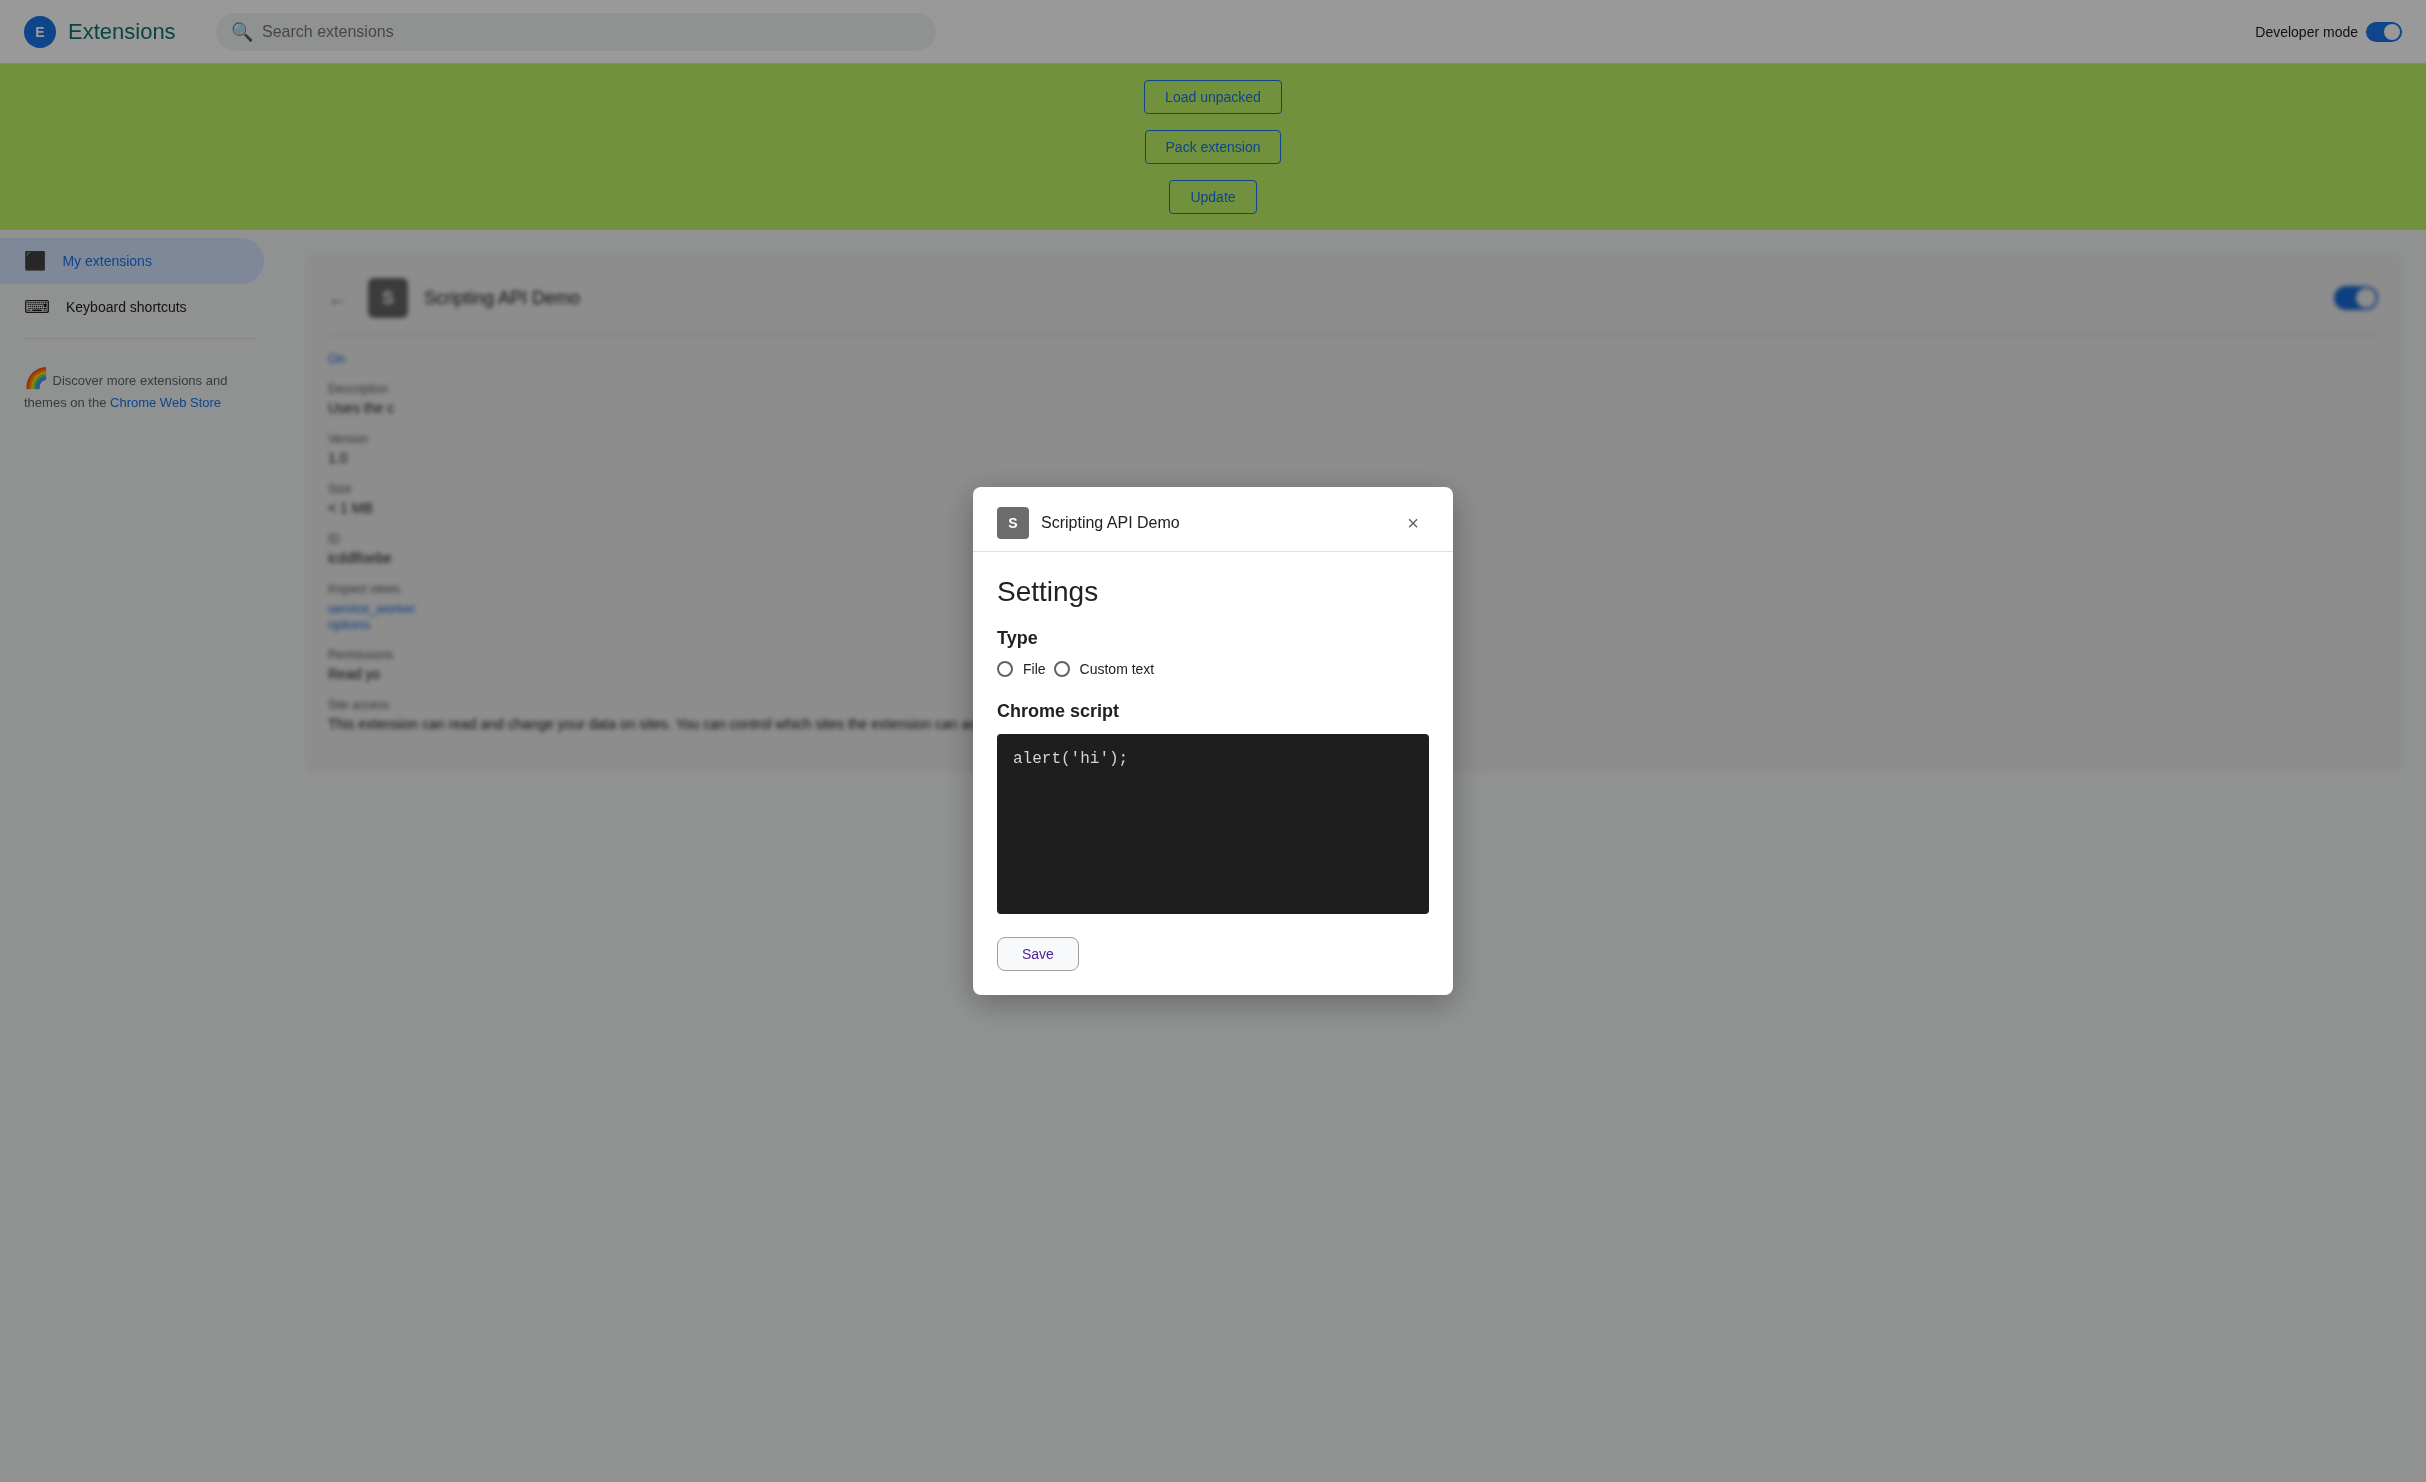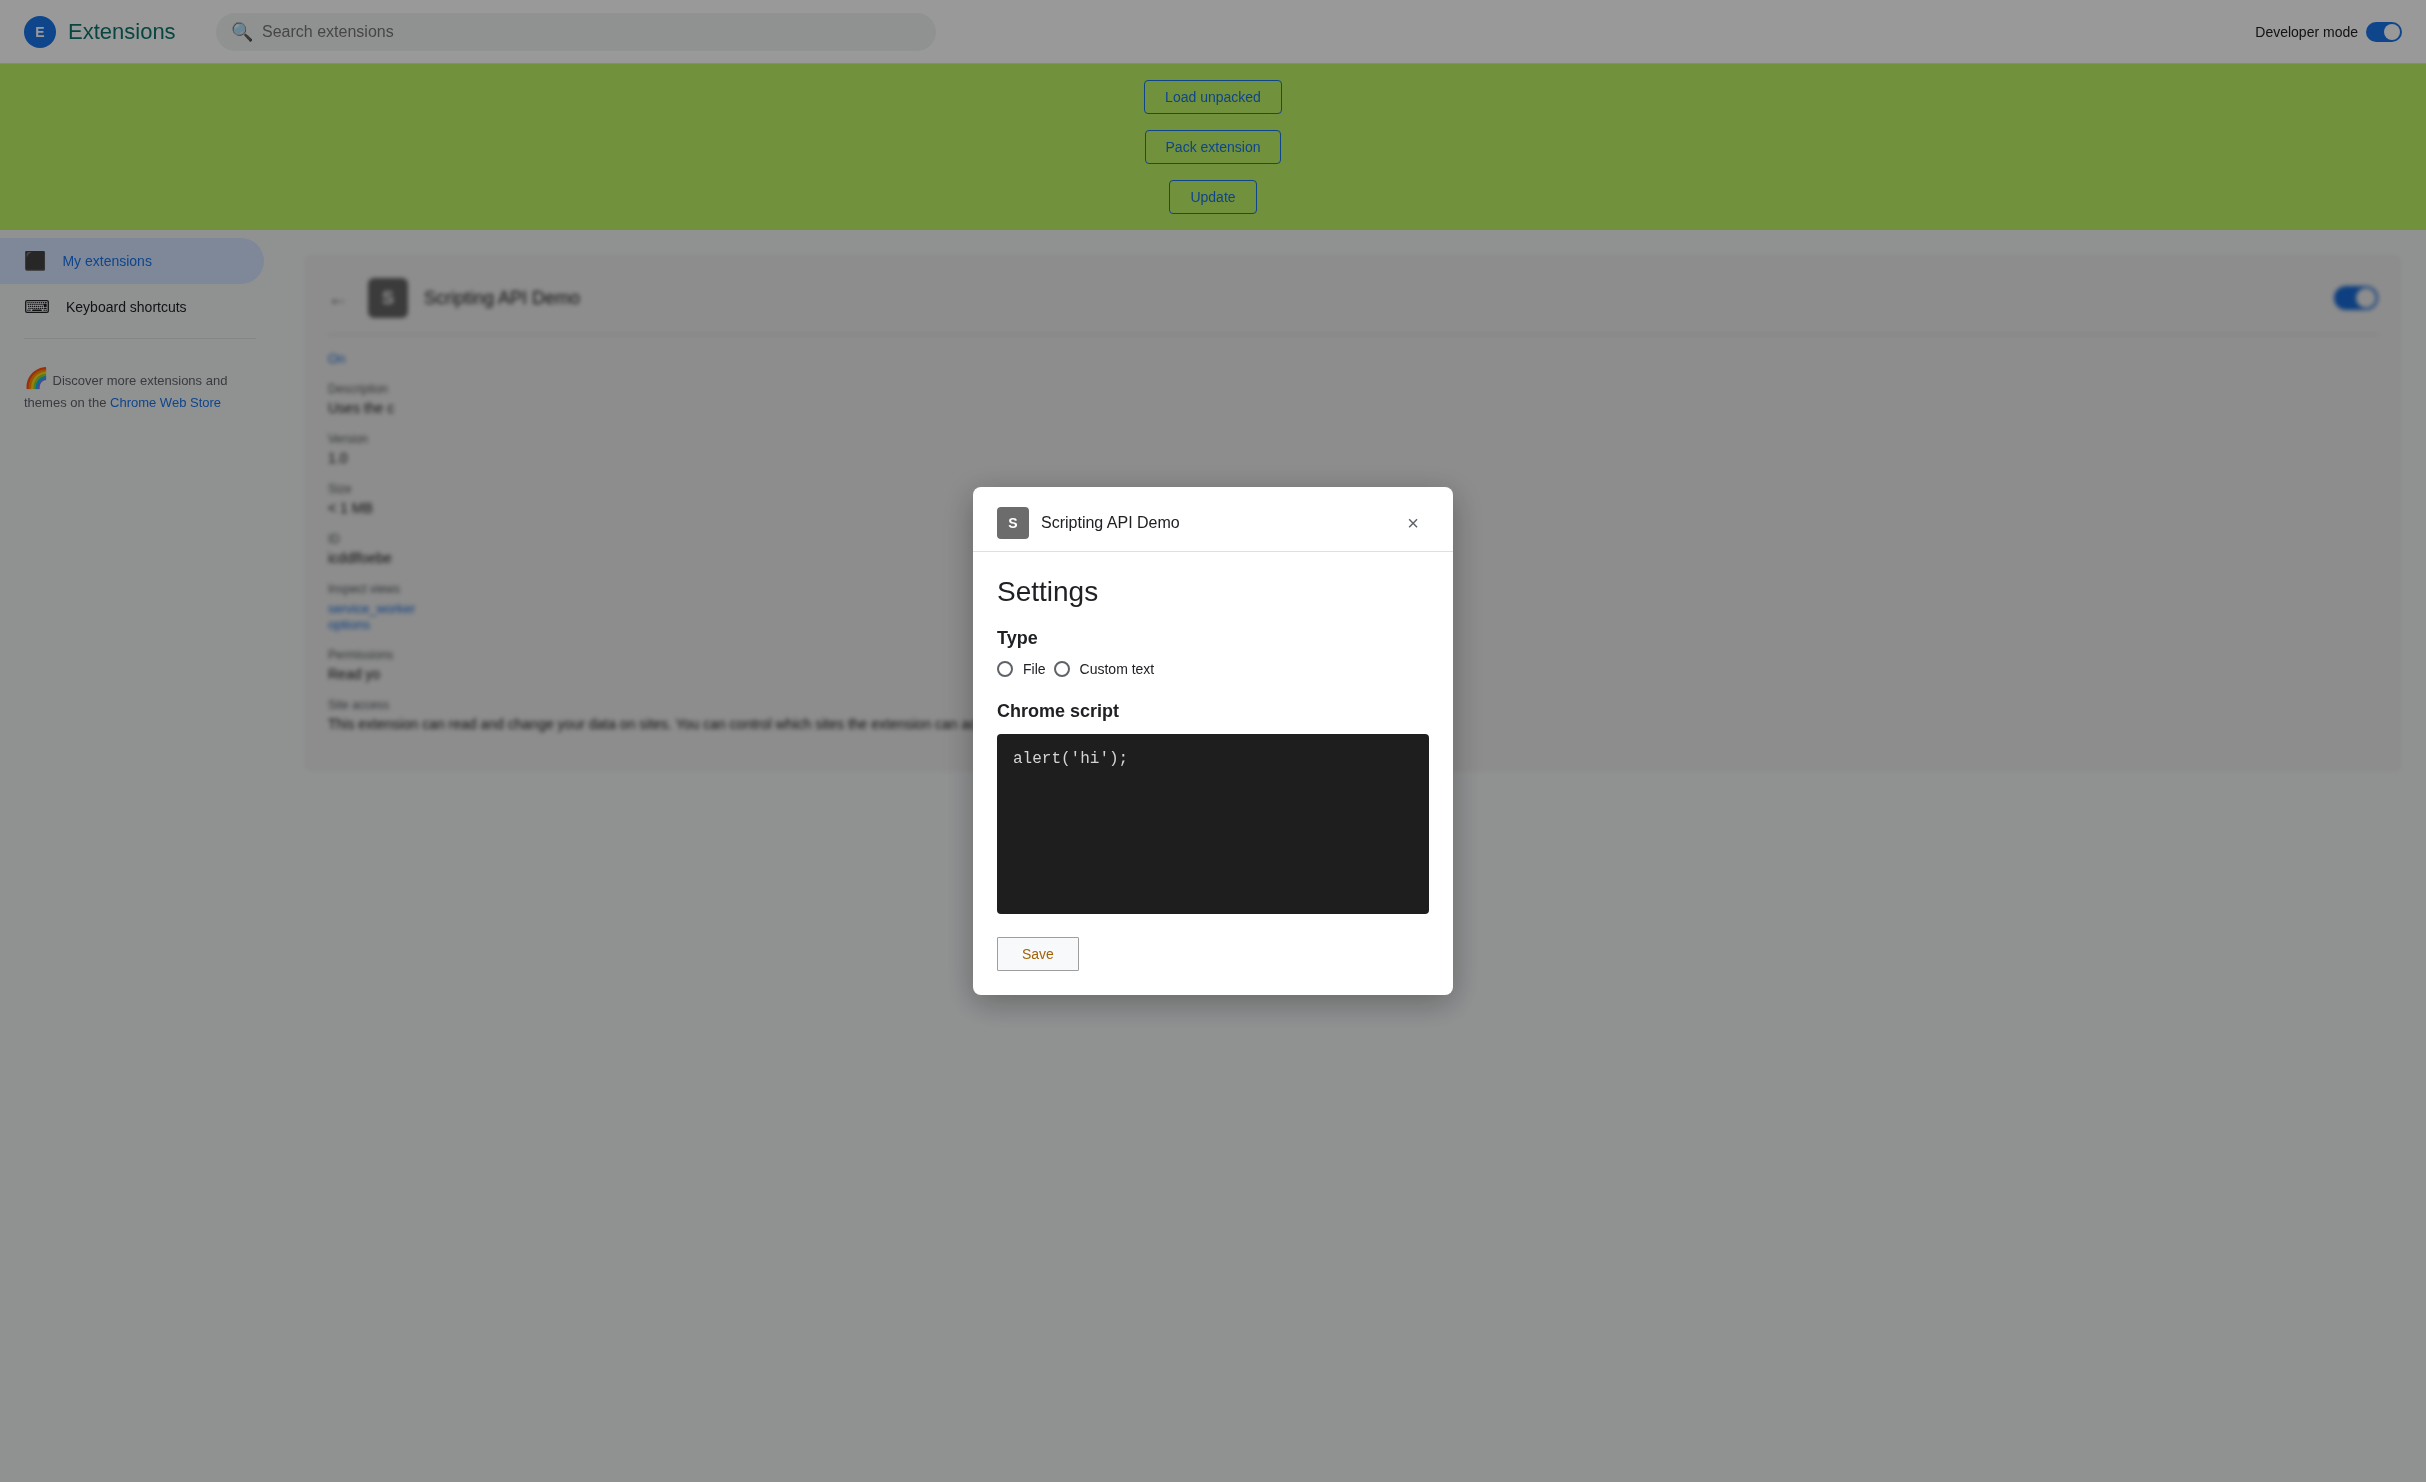--- a/index.html
+++ b/index.html
@@ -274,23 +274,23 @@
       font-size: 16px;
       color: #d4d4d4;
       border: none;
       outline: none;
       resize: none;
       margin-bottom: 20px;
     }
     .modal-save-btn {
       border: 1px solid #9e9e9e;
       background: #f8f9fa;
-      color: #a16207;
+      color: #4c1d95;
       padding: 8px 24px;
-      border-radius: 1px;
+      border-radius: 8px;
       font-size: 14px;
       cursor: pointer;
     }
   </style>
 </head>
 <body>
 
 <div class="top-bar">
   <div class="top-bar-logo">
     <div class="logo-circle">

